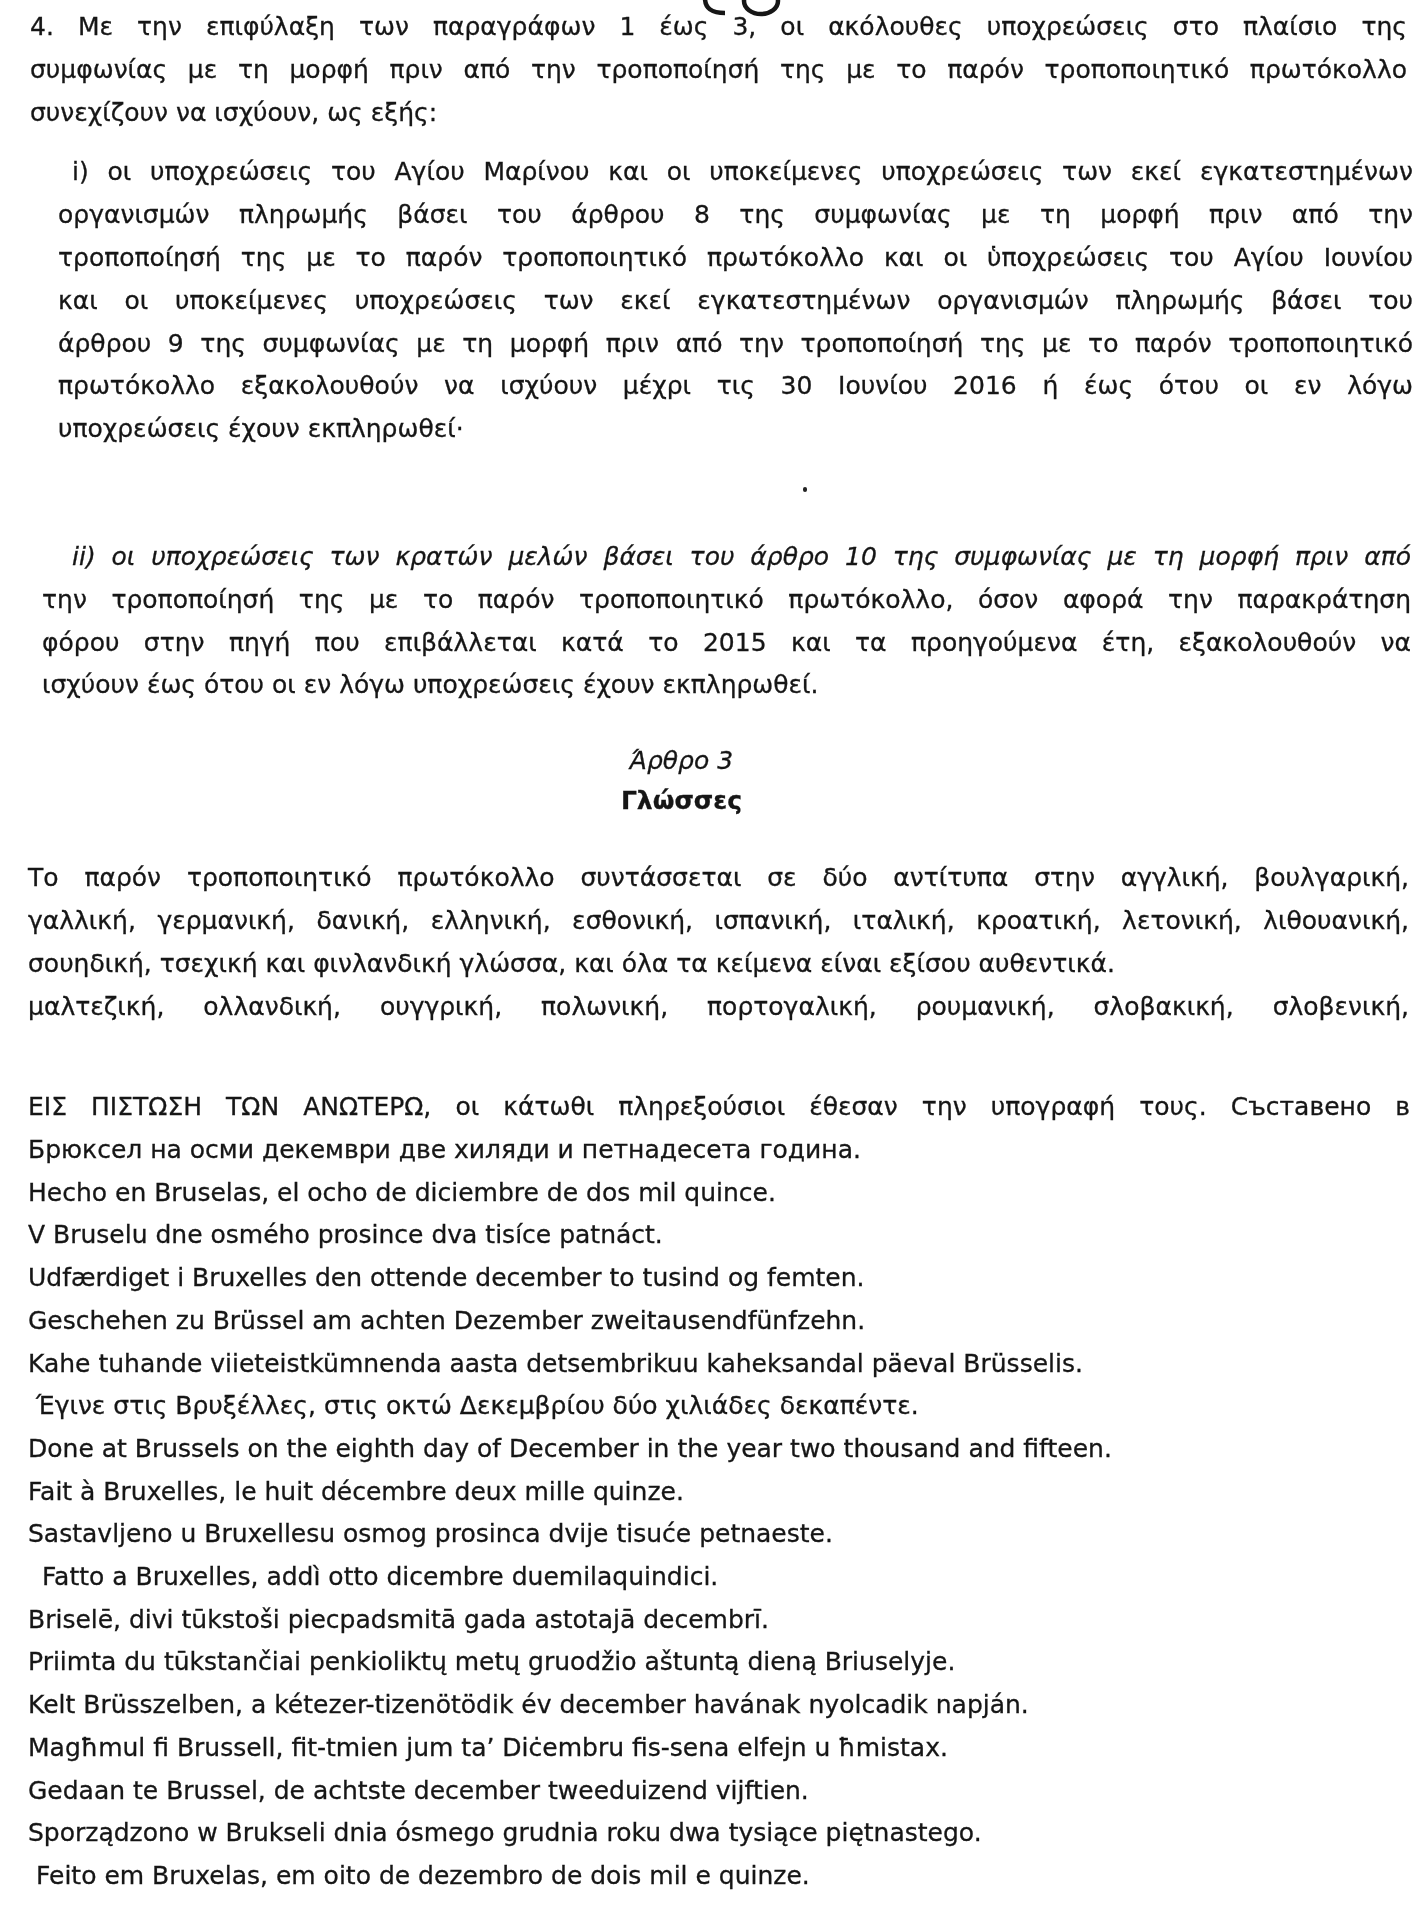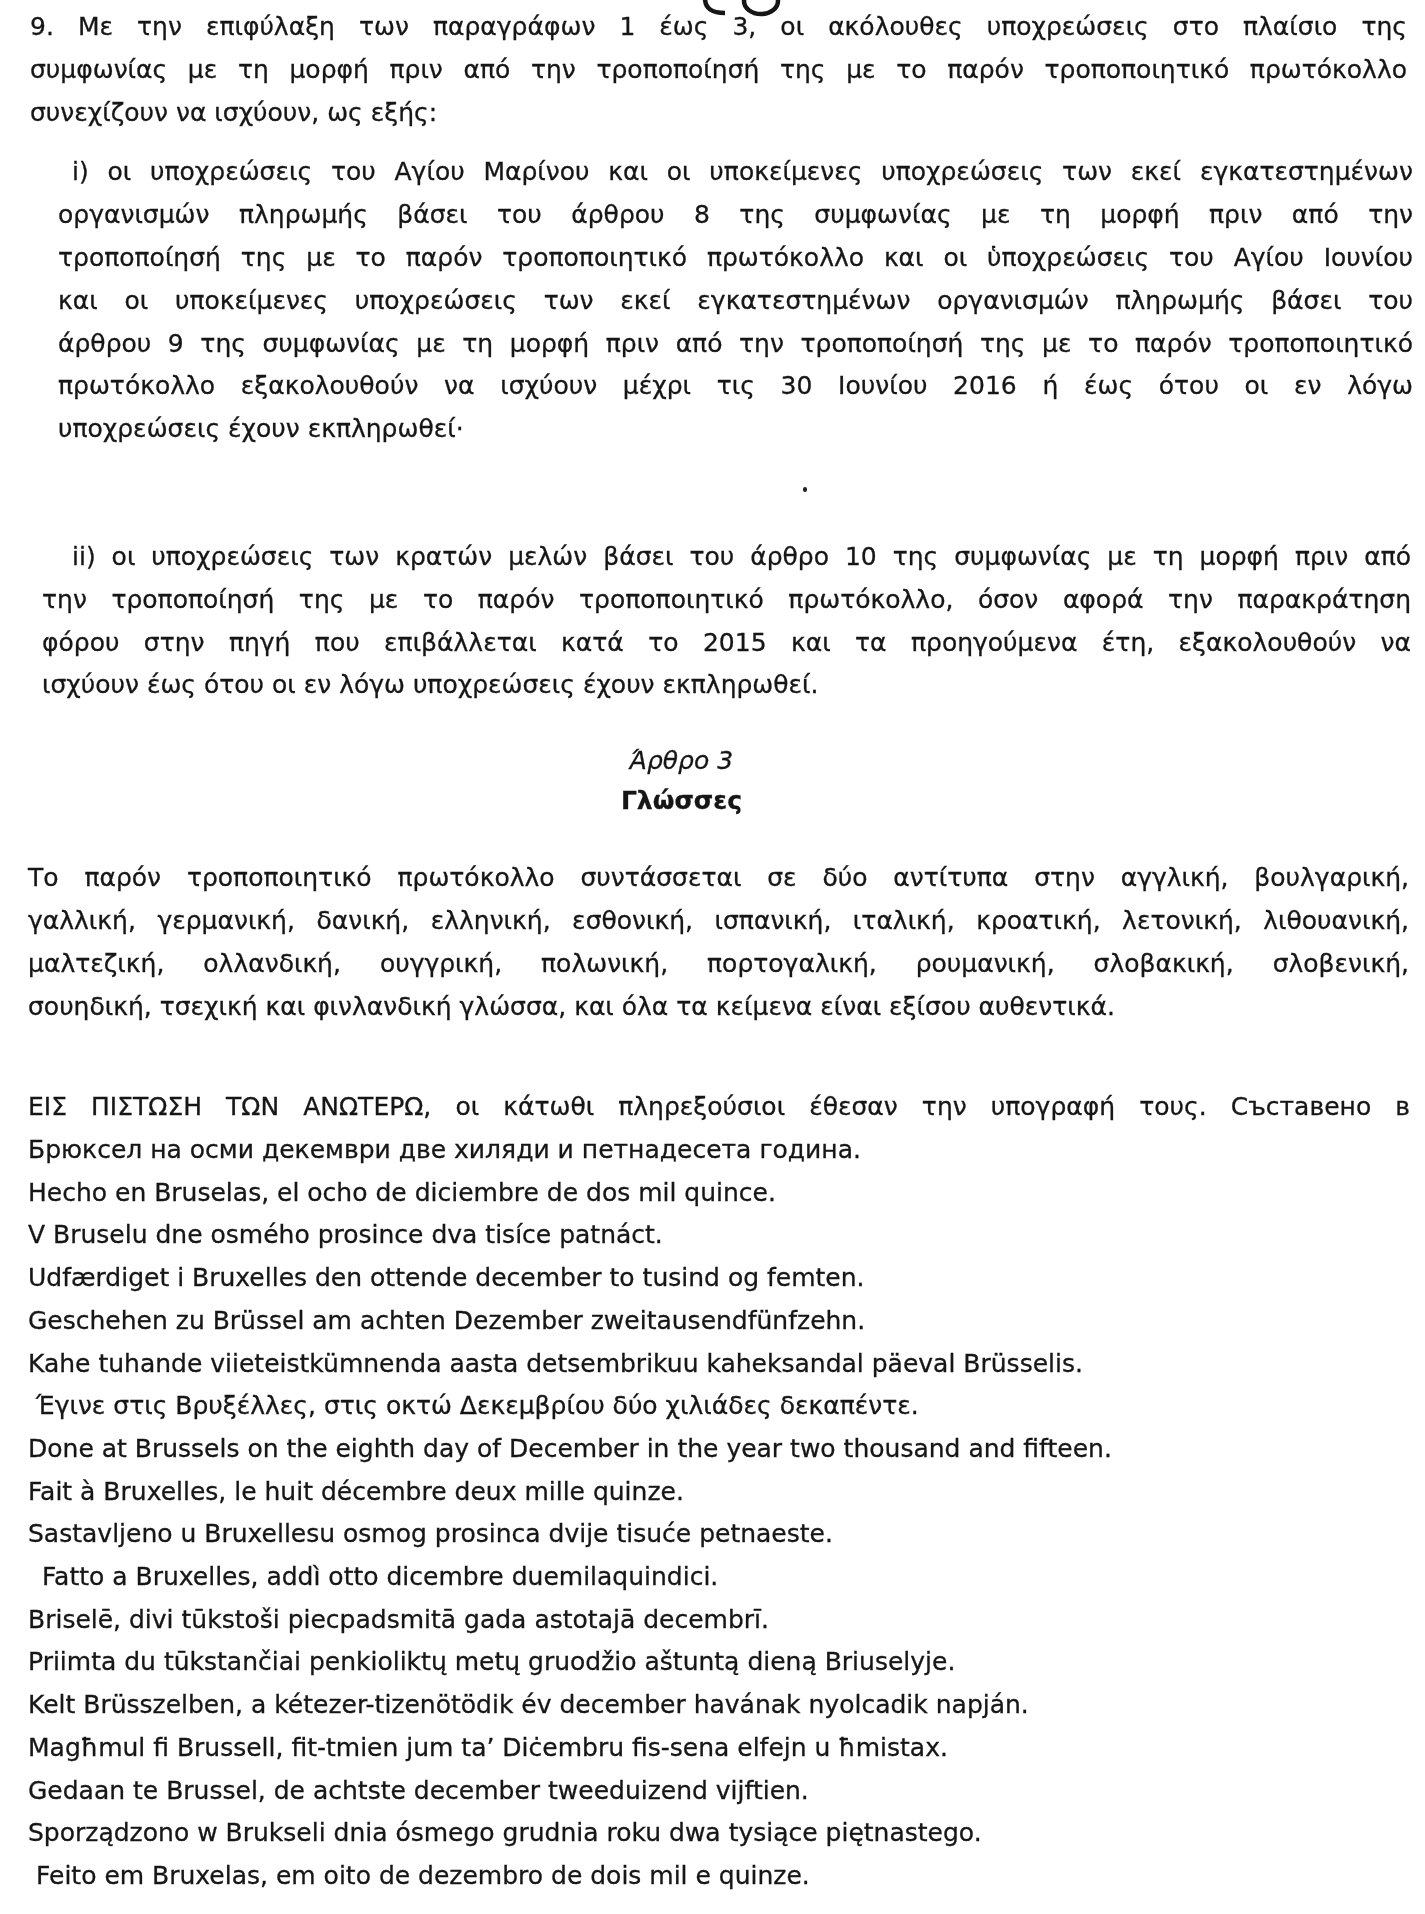--- a/index.html
+++ b/index.html
@@ -37,21 +37,21 @@
   .para-4 {
     margin: 0 18px 0 30px;
   }
   .item-i {
     margin: 17px 12px 12px 58px;
   }
   .item-i .first { text-indent: 14px; }
   .item-ii {
     margin: 85px 14px 0 42px;
   }
-  .item-ii .first { text-indent: 30px; }
+  .item-ii .first { text-indent: 30px; font-style: italic; }
   .article-heading {
     margin-top: 34px;
     padding-right: 110px;
     text-align: center;
   }
   .article-heading .textline { line-height: 40px; padding-left: 48px; }
   .article-title { font-style: italic; }
   .article-subtitle { font-weight: bold; }
   .languages-para {
     margin: 36px 16px 0 28px;
@@ -86,21 +86,21 @@
 <div class="page">
 
   <div class="top-artifact">
     <svg width="100" height="17" viewBox="0 0 100 17">
       <path d="M10 -2 C10 8, 16 13, 30 13" fill="none" stroke="#161616" stroke-width="4.5"></path>
       <ellipse cx="66" cy="1" rx="17" ry="13" fill="none" stroke="#161616" stroke-width="4.5"></ellipse>
     </svg>
   </div>
 
   <div class="para-4">
-    <div class="textline just">9. Με την επιφύλαξη των παραγράφων 1 έως 3, οι ακόλουθες υποχρεώσεις στο πλαίσιο της</div>
+    <div class="textline just">4. Με την επιφύλαξη των παραγράφων 1 έως 3, οι ακόλουθες υποχρεώσεις στο πλαίσιο της</div>
     <div class="textline just">συμφωνίας με τη μορφή πριν από την τροποποίησή της με το παρόν τροποποιητικό πρωτόκολλο</div>
     <div class="textline">συνεχίζουν να ισχύουν, ως εξής:</div>
   </div>
 
   <div class="item-i">
     <div class="textline just first">i) οι υποχρεώσεις του Αγίου Μαρίνου και οι υποκείμενες υποχρεώσεις των εκεί εγκατεστημένων</div>
     <div class="textline just">οργανισμών πληρωμής βάσει του άρθρου 8 της συμφωνίας με τη μορφή πριν από την</div>
     <div class="textline just">τροποποίησή της με το παρόν τροποποιητικό πρωτόκολλο και οι ὑποχρεώσεις του Αγίου Ιουνίου</div>
     <div class="textline just">και οι υποκείμενες υποχρεώσεις των εκεί εγκατεστημένων οργανισμών πληρωμής βάσει του</div>
     <div class="textline just">άρθρου 9 της συμφωνίας με τη μορφή πριν από την τροποποίησή της με το παρόν τροποποιητικό</div>
@@ -118,22 +118,22 @@
   </div>
 
   <div class="article-heading">
     <div class="textline article-title">Άρθρο 3</div>
     <div class="textline article-subtitle">Γλώσσες</div>
   </div>
 
   <div class="languages-para">
     <div class="textline just">Το παρόν τροποποιητικό πρωτόκολλο συντάσσεται σε δύο αντίτυπα στην αγγλική, βουλγαρική,</div>
     <div class="textline just">γαλλική, γερμανική, δανική, ελληνική, εσθονική, ισπανική, ιταλική, κροατική, λετονική, λιθουανική,</div>
+    <div class="textline">σουηδική, τσεχική και φινλανδική γλώσσα, και όλα τα κείμενα είναι εξίσου αυθεντικά.</div>
     <div class="textline just">μαλτεζική, ολλανδική, ουγγρική, πολωνική, πορτογαλική, ρουμανική, σλοβακική, σλοβενική,</div>
-    <div class="textline">σουηδική, τσεχική και φινλανδική γλώσσα, και όλα τα κείμενα είναι εξίσου αυθεντικά.</div>
   </div>
 
   <div class="testimonium">
     <div class="textline just">ΕΙΣ ΠΙΣΤΩΣΗ ΤΩΝ ΑΝΩΤΕΡΩ, οι κάτωθι πληρεξούσιοι έθεσαν την υπογραφή τους. Съставено в</div>
     <div class="textline">Брюксел на осми декември две хиляди и петнадесета година.</div>
     <div class="textline">Hecho en Bruselas, el ocho de diciembre de dos mil quince.</div>
     <div class="textline">V Bruselu dne osmého prosince dva tisíce patnáct.</div>
     <div class="textline">Udfærdiget i Bruxelles den ottende december to tusind og femten.</div>
     <div class="textline">Geschehen zu Brüssel am achten Dezember zweitausendfünfzehn.</div>
     <div class="textline">Kahe tuhande viieteistkümnenda aasta detsembrikuu kaheksandal päeval Brüsselis.</div>

